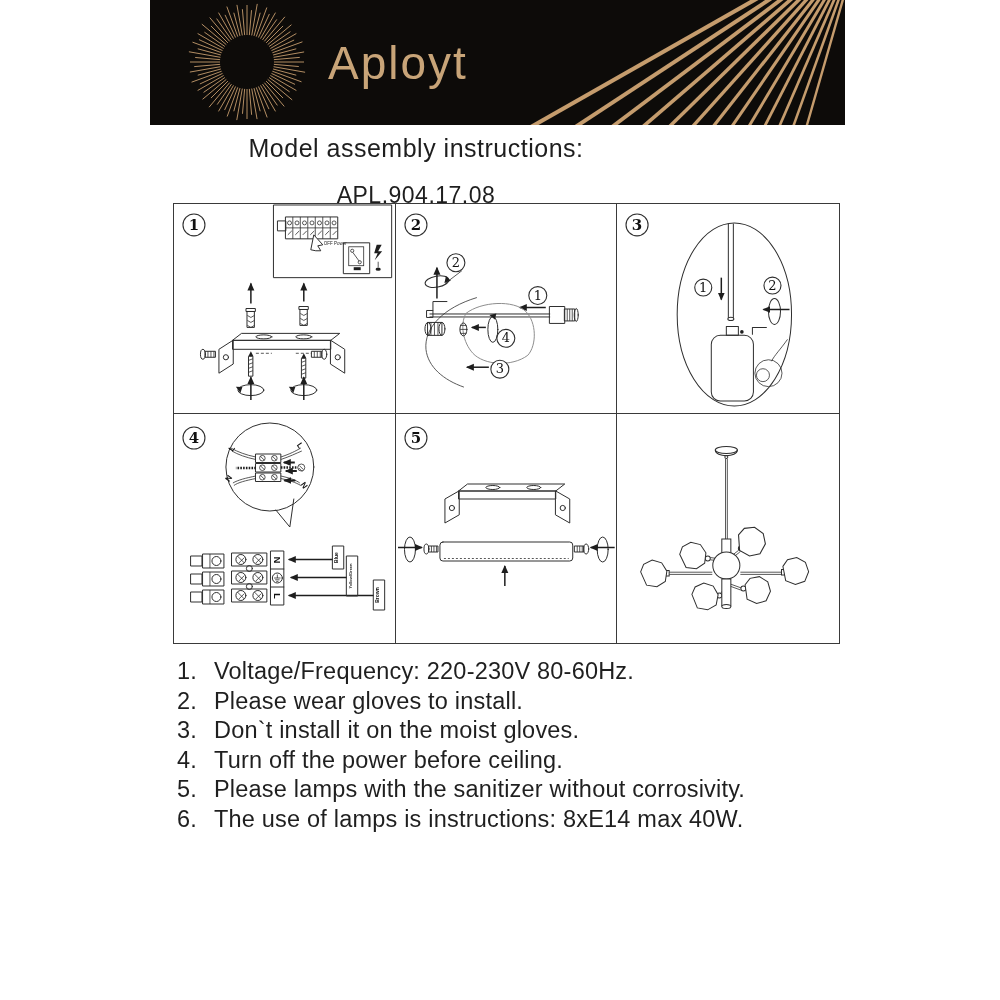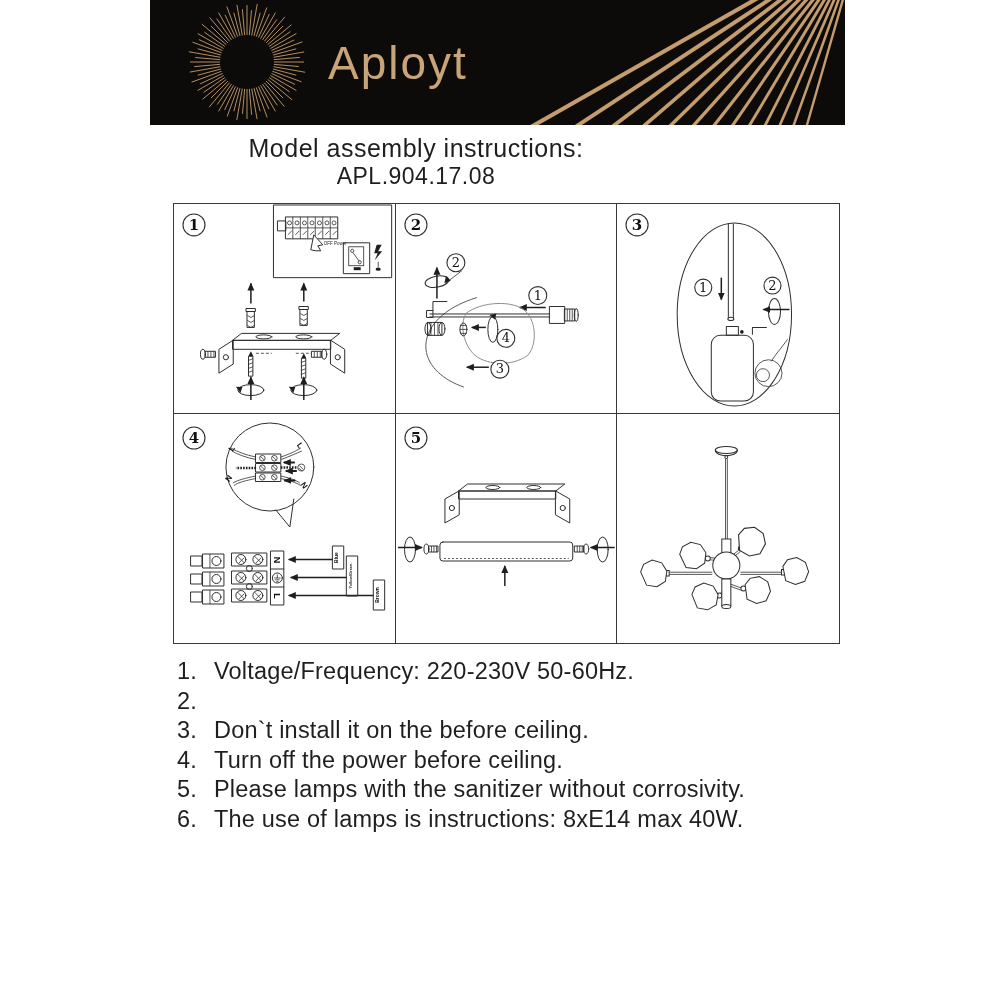--- a/index.html
+++ b/index.html
@@ -5,21 +5,21 @@
   html,body{margin:0;padding:0;}
   body{width:1000px;height:1000px;background:#ffffff;position:relative;overflow:hidden;
        font-family:"Liberation Sans",sans-serif;}
   .banner{position:absolute;left:150px;top:0;width:695px;height:125px;background:#0d0b09;overflow:hidden;}
   .fan-svg{position:absolute;left:0;top:0;}
   .sun-svg{position:absolute;left:32px;top:0;}
   .brand{position:absolute;left:178px;top:0;height:125px;display:flex;align-items:center;
          color:#c8a478;font-size:46px;font-weight:300;letter-spacing:2px;}
   .title-block{position:absolute;left:0;top:134px;width:832px;text-align:center;color:#1e1e1e;}
   .title-line{font-size:25px;letter-spacing:.5px;}
-  .model-line{font-size:23px;letter-spacing:.5px;margin-top:0;}
+  .model-line{font-size:23px;letter-spacing:.5px;margin-top:19px;}
   .grid{position:absolute;left:173px;top:203px;width:665px;height:439px;border:1px solid #3a3a3a;
         display:grid;grid-template-columns:1fr 1fr 1fr;grid-template-rows:210px 229px;background:#fff;}
   .cell{position:relative;}
   .cell.br{border-right:1px solid #3a3a3a;}
   .cell.bb{border-bottom:1px solid #3a3a3a;}
   .cell svg{display:block;width:100%;height:100%;}
   .list{position:absolute;left:177px;top:657px;width:700px;color:#1f1f1f;}
   .li-row{display:flex;line-height:29.5px;font-size:23.5px;letter-spacing:.2px;}
   .li-num{width:37px;flex:0 0 37px;}
   
@@ -451,28 +451,29 @@
       <use href="#shd" class="wf" transform="translate(178,157.5) rotate(5)"></use>
       <use href="#shd" class="wf" transform="translate(140,176.5) rotate(8)"></use>
       <use href="#shd" class="wf" transform="translate(88,183) rotate(-6)"></use>
     </svg>
   </div>
 </div>
 
 <div class="list">
   <div class="li-row">
     <span class="li-num">1.</span>
-    <span>Voltage/Frequency: 220-230V 50-60Hz.</span>
+    <span>Voltage/Frequency: 220-230V 80-60Hz.</span>
   </div>
   <div class="li-row">
     <span class="li-num">2.</span>
+    <span>Please wear gloves to install.</span>
   </div>
   <div class="li-row">
     <span class="li-num">3.</span>
-    <span>Don`t install it on the before ceiling.</span>
+    <span>Don`t install it on the moist gloves.</span>
   </div>
   <div class="li-row">
     <span class="li-num">4.</span>
     <span>Turn off the power before ceiling.</span>
   </div>
   <div class="li-row">
     <span class="li-num">5.</span>
     <span>Please lamps with the sanitizer without corrosivity.</span>
   </div>
   <div class="li-row">

